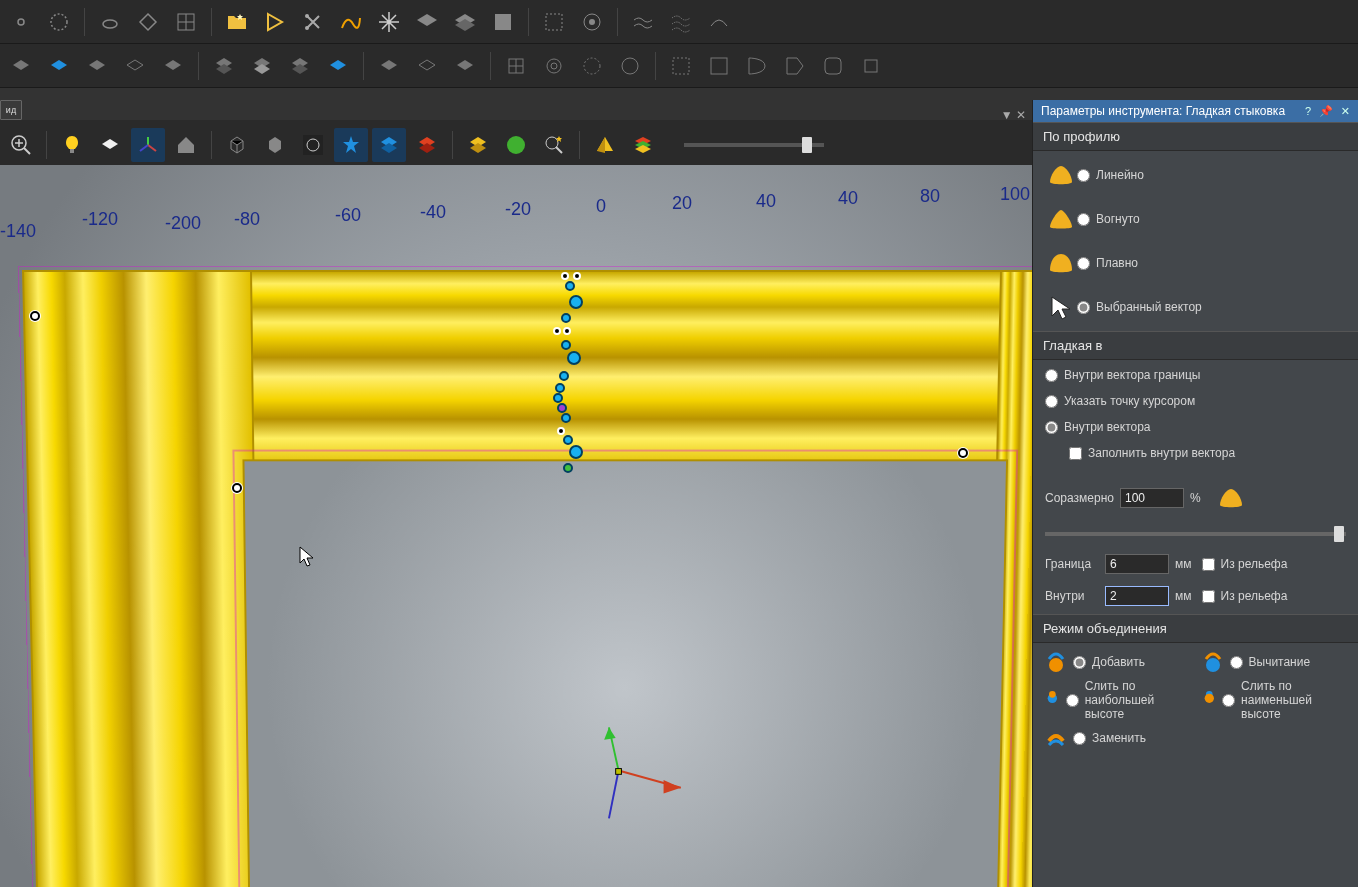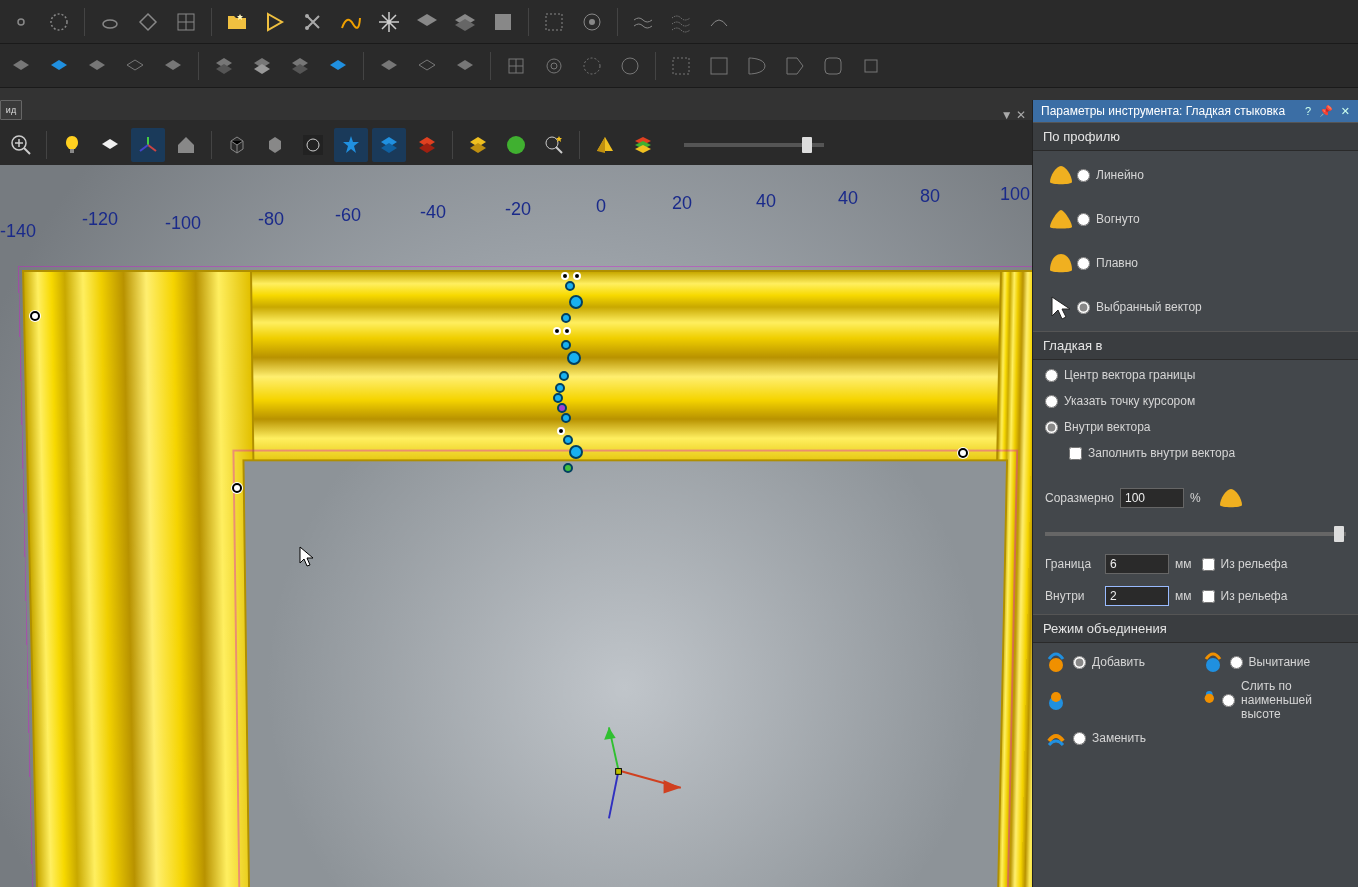--- a/index.html
+++ b/index.html
@@ -432,22 +432,22 @@
     </div>
 </div>
 
 <div class="panel-chevrons">▼ ✕</div>
 
 <div class="viewport">
   <div class="ruler">
 
     <span class="r-text" style="left:0px; top:56px">-140</span>
     <span class="r-text" style="left:82px; top:44px">-120</span>
-    <span class="r-text" style="left:165px; top:48px">-100</span>
-    <span class="r-text" style="left:258px; top:44px">-80</span>
+    <span class="r-text" style="left:165px; top:48px">-200</span>
+    <span class="r-text" style="left:234px; top:44px">-80</span>
     <span class="r-text" style="left:335px; top:40px">-60</span>
     <span class="r-text" style="left:420px; top:37px">-40</span>
     <span class="r-text" style="left:505px; top:34px">-20</span>
     <span class="r-text" style="left:596px; top:31px">0</span>
     <span class="r-text" style="left:672px; top:28px">20</span>
     <span class="r-text" style="left:756px; top:26px">40</span>
     <span class="r-text" style="left:838px; top:23px">40</span>
     <span class="r-text" style="left:920px; top:21px">80</span>
     <span class="r-text" style="left:1000px; top:19px">100</span>
   </div>
@@ -557,21 +557,21 @@
           <input type="radio" name="prof" checked="" style="">
           <span>Выбранный вектор</span>
         </label>
     </div>
   </div>
 
   <div class="panel-section-header">Гладкая в</div>
   <div class="panel-body">
     <label class="radio-row">
         <input type="radio" name="trans" style="">
-        <span>Центр вектора границы</span>
+        <span>Внутри вектора границы</span>
       </label>
     <label class="radio-row">
         <input type="radio" name="trans" style="">
         <span>Указать точку курсором</span>
       </label>
     <label class="radio-row">
         <input type="radio" name="trans" checked="" style="">
         <span>Внутри вектора</span>
       </label>
     <label class="radio-row indent">
@@ -635,20 +635,24 @@
         <label class="radio-row">
             <input type="radio" name="comb" style="">
             <span>Вычитание</span>
           </label>
       </div>
       <div class="combo-item">
         <span class="ci-icon"><svg viewBox="0 0 22 22">
               <circle cx="11" cy="14" r="7" fill="#2090e0"></circle>
               <circle cx="11" cy="8" r="5" fill="#f09000"></circle>
             </svg></span>
+        <label class="radio-row">
+            <input type="radio" name="comb" style="">
+            <span>Слить по наибольшей высоте</span>
+          </label>
       </div>
       <div class="combo-item">
         <span class="ci-icon"><svg viewBox="0 0 22 22">
               <circle cx="11" cy="8" r="5" fill="#2090e0"></circle>
               <circle cx="11" cy="14" r="7" fill="#f09000"></circle>
             </svg></span>
         <label class="radio-row">
             <input type="radio" name="comb" style="">
             <span>Слить по наименьшей высоте</span>
           </label>

